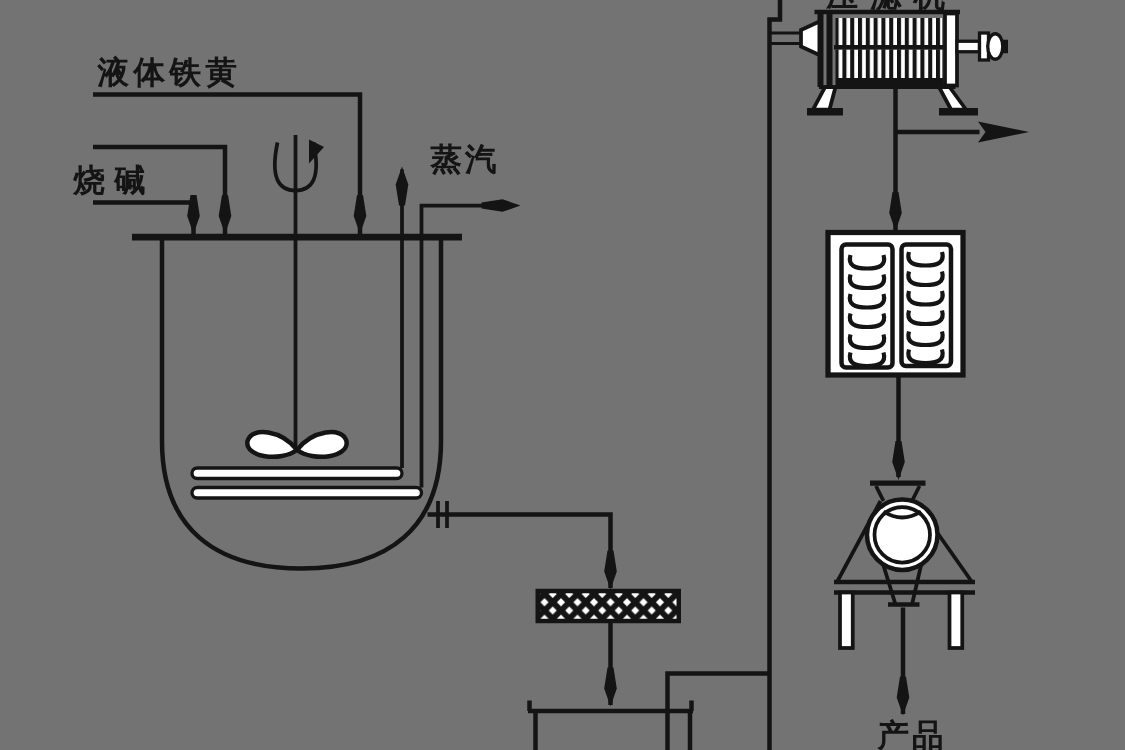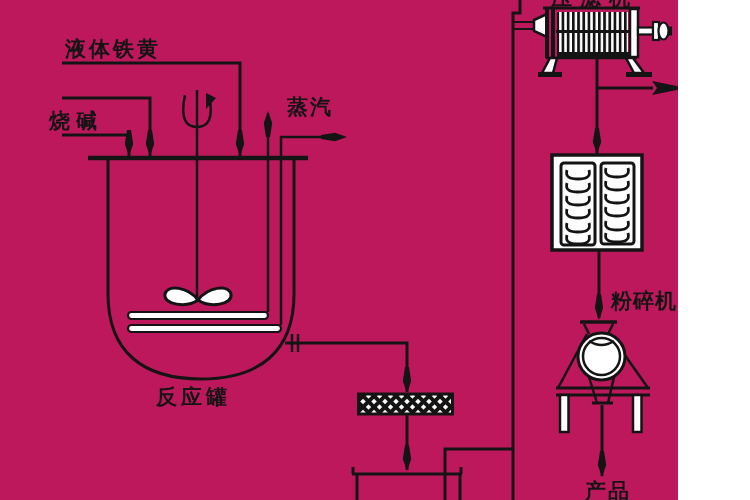--- a/index.html
+++ b/index.html
@@ -1,17 +1,17 @@
 <!DOCTYPE html>
 <html><head>
 <meta charset="utf-8">
 <style>
   html,body{margin:0;padding:0;background:#ffffff;}
   .canvas{
-    position:relative;width:678px;height:500px;background:#be185d;
+    position:relative;width:750px;height:500px;background:#737373;
     overflow:hidden;font-family:"Liberation Sans","DejaVu Sans",sans-serif;
   }
   .canvas svg{position:absolute;left:0;top:0;}
   .lbl{
     position:absolute;white-space:nowrap;color:#141414;
     font-weight:700;font-size:21px;line-height:1.1;
     font-family:"Liberation Sans","DejaVu Sans",sans-serif;
   }
 </style>
 </head>
@@ -149,18 +149,16 @@
         <use href="#arr" transform="translate(597,154)"></use>
         <use href="#arr" transform="translate(599,320)"></use>
         <use href="#arr" transform="translate(602,477)"></use>
       </g>
     </g>
   </svg>
 
   <div class="lbl" style="left:65px;top:37px;letter-spacing:3px">液体铁黄</div>
   <div class="lbl" style="left:49px;top:109px;letter-spacing:6px">烧碱</div>
   <div class="lbl" style="left:287px;top:95px;letter-spacing:2px">蒸汽</div>
-  <div class="lbl" style="left:156px;top:385px;letter-spacing:4px">反应罐</div>
   <div class="lbl" style="left:551px;top:-14px;letter-spacing:8px">压滤机</div>
-  <div class="lbl" style="left:611px;top:289px;letter-spacing:1px">粉碎机</div>
   <div class="lbl" style="left:585px;top:479px;letter-spacing:2px">产品</div>
 
 </div>
 
 </body></html>

